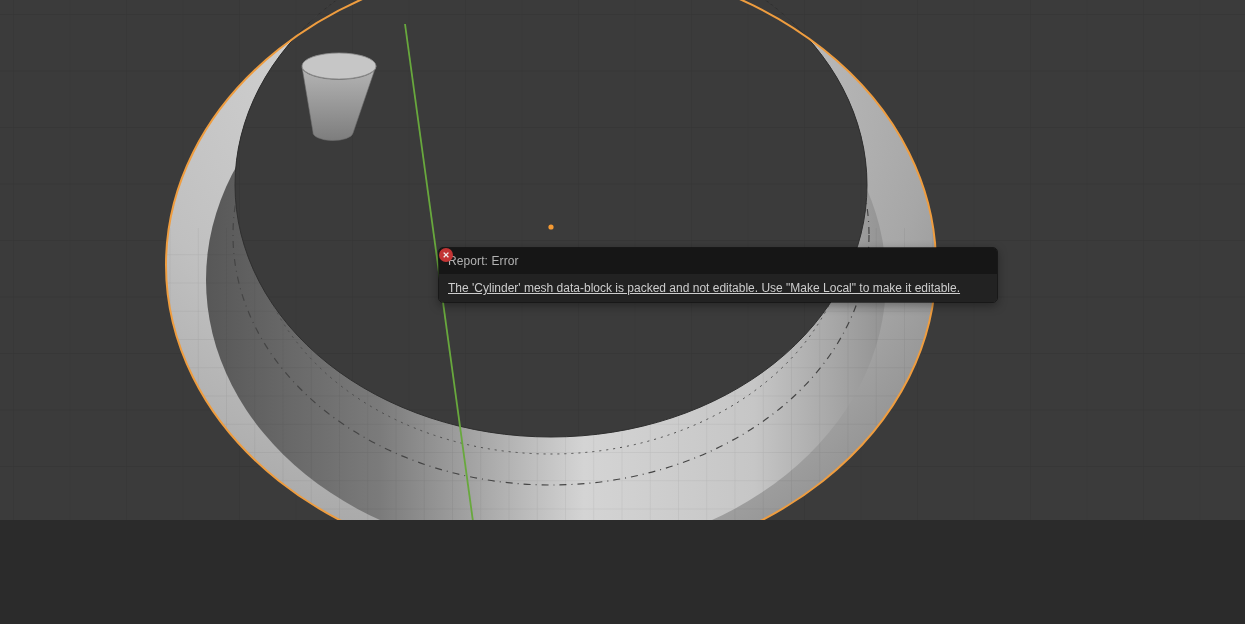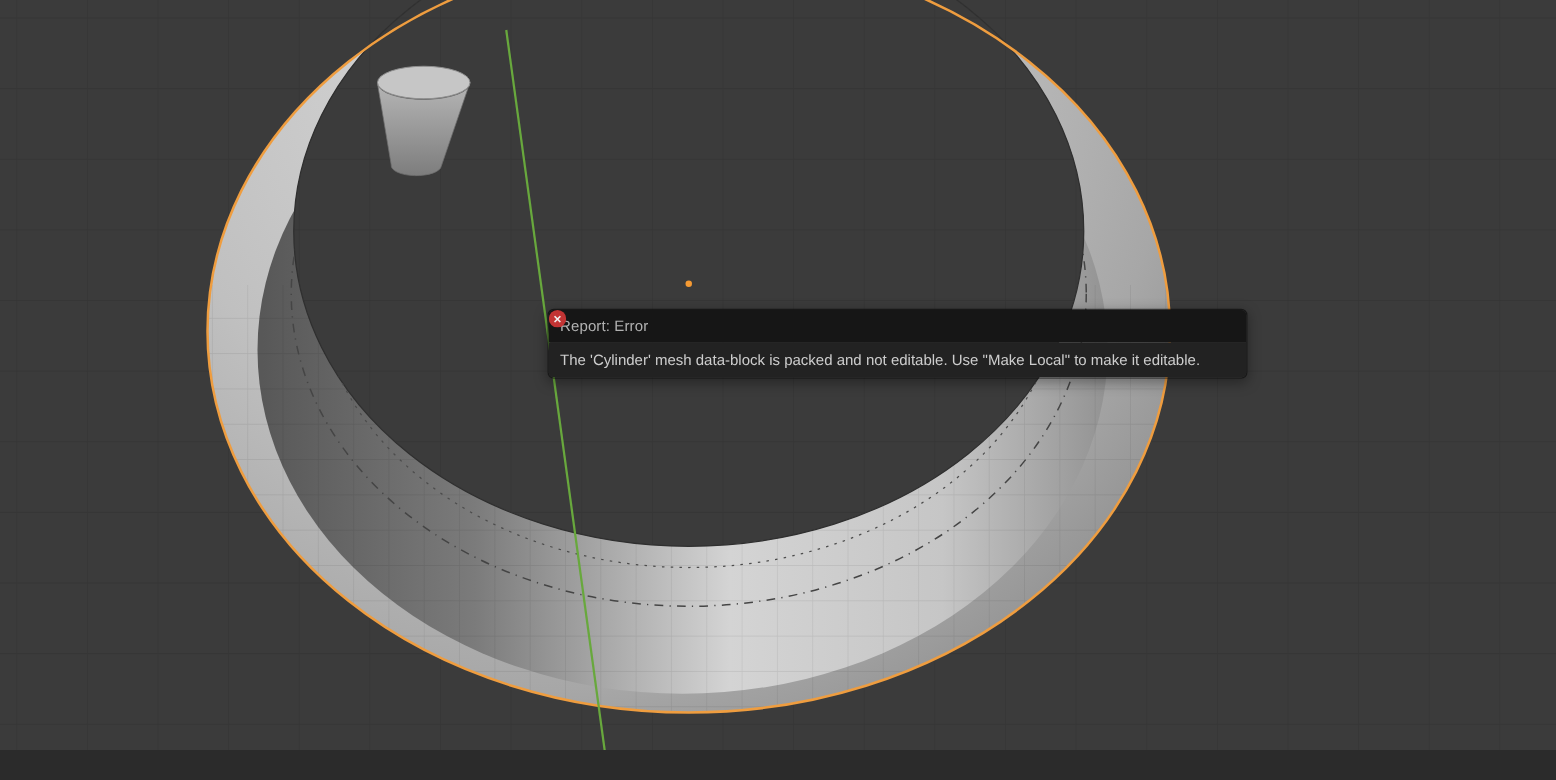--- a/index.html
+++ b/index.html
@@ -1,18 +1,18 @@
 <!DOCTYPE html>
 <html><head>
 <meta charset="utf-8">
 <style>
   html,body{margin:0;padding:0;background:#2b2b2b;}
   .viewport{
     position:relative;
-    width:1245px;height:600px;
+    width:1245px;height:520px;
     overflow:hidden;
     font-family:"Liberation Sans", sans-serif;
     background:#5eead4;
   }
   .viewport svg{position:absolute;left:0;top:0;}
   .report-popup{
     position:absolute;
     left:438px;top:247px;
     width:558px;
     border-radius:5px;
@@ -31,21 +31,21 @@
   }
   .report-popup .popup-body{
     background:#222222;
     color:#cdcdcd;
     height:28px;
     display:flex;align-items:center;
     gap:9px;
     padding:0 9px;
   }
   .error-icon{flex:0 0 auto;display:block;}
-  .popup-message{white-space:nowrap;}
+  .popup-message{white-space:nowrap;text-decoration:underline;}
 </style>
 </head>
 <body>
 
 <div class="viewport">
 
   <svg width="1245" height="624" viewBox="0 0 1245 624">
     <defs>
       <pattern id="grid" width="56.5" height="56.5" x="13" y="14" patternUnits="userSpaceOnUse">
         <path d="M 56.5 0 L 0 0 L 0 56.5" fill="none" stroke-width="1" stroke="#343434"></path>

